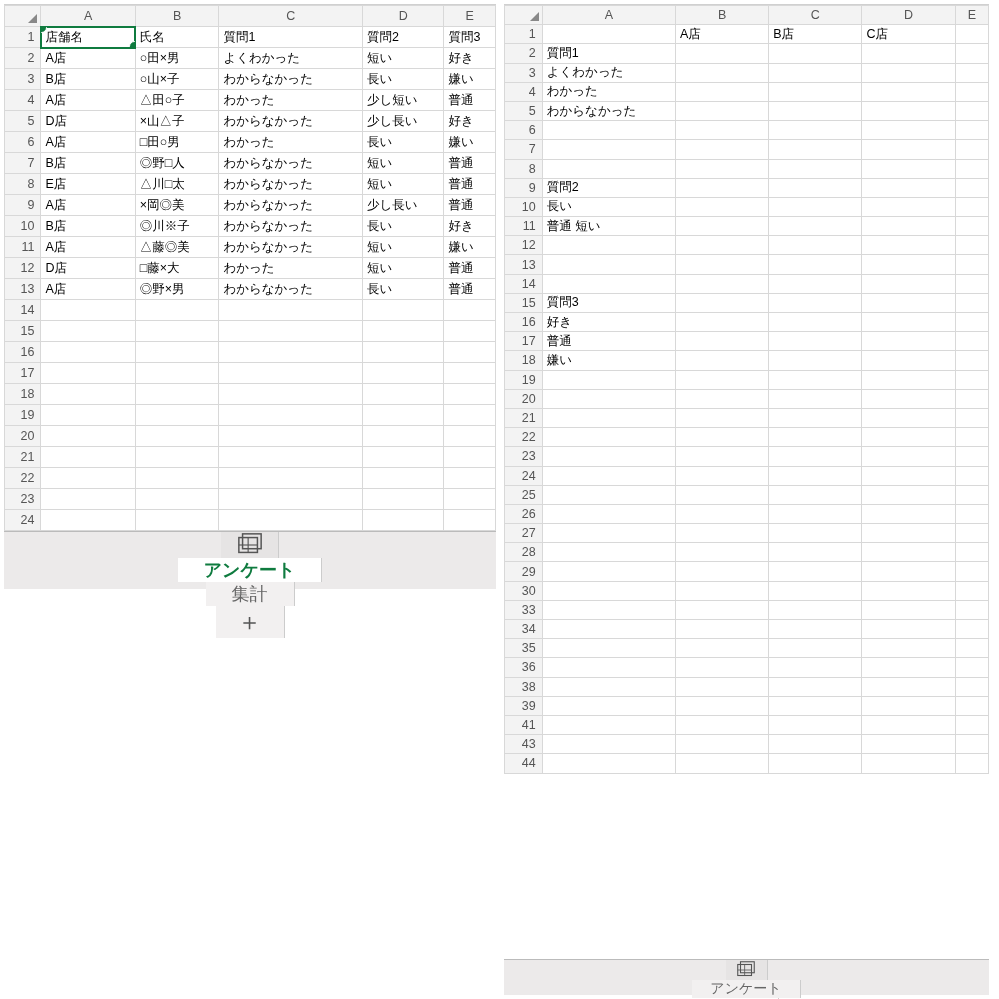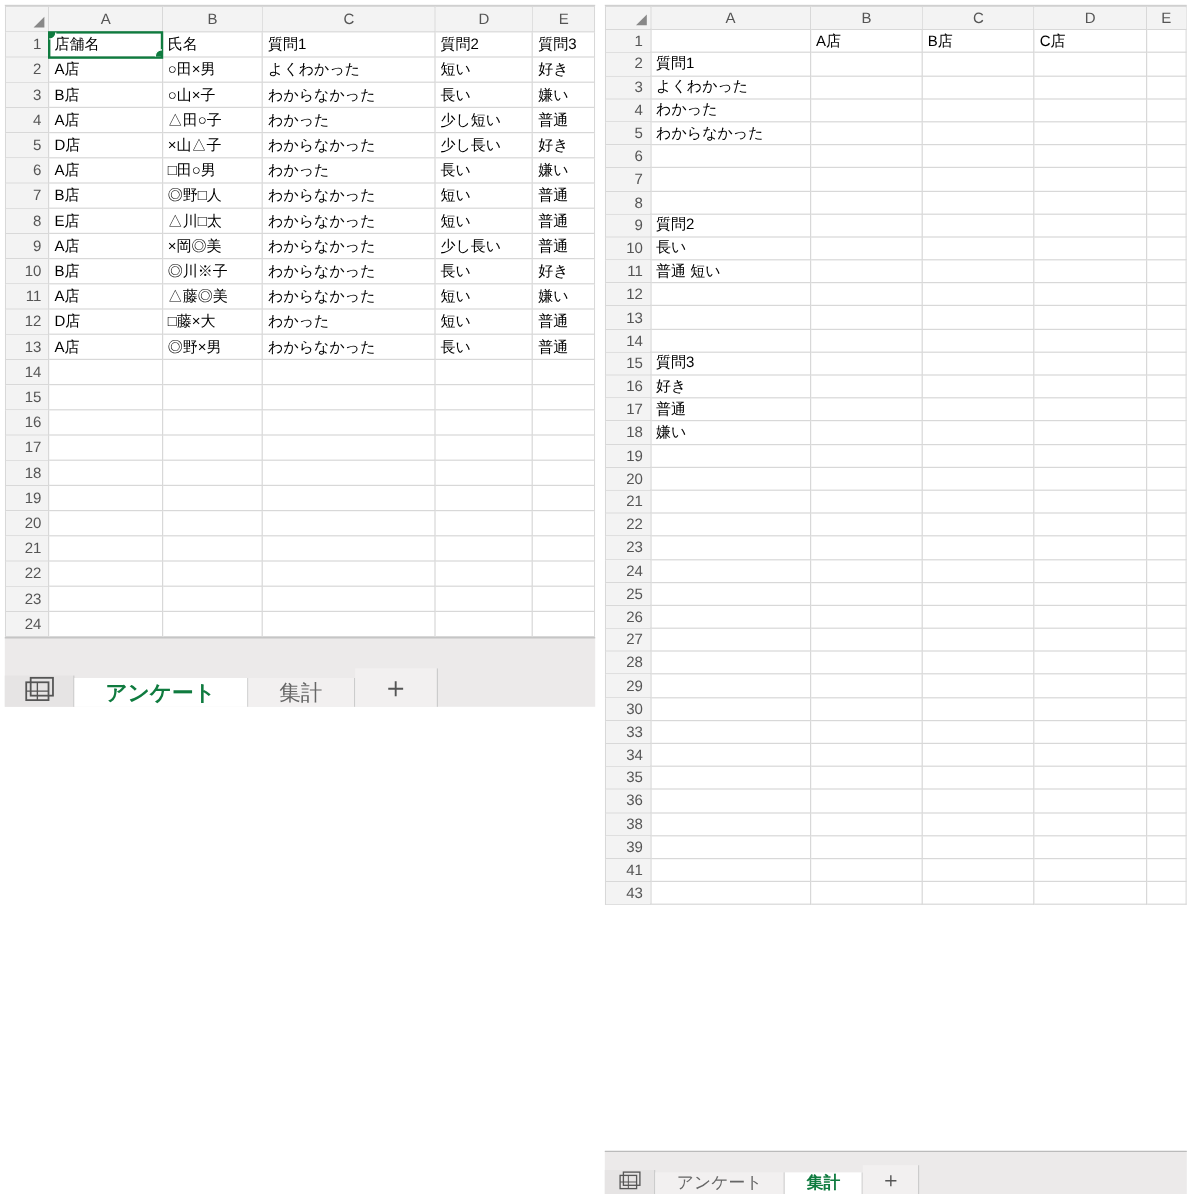--- a/index.html
+++ b/index.html
@@ -81,24 +81,25 @@
   .sheet-col-C { width: 134px; }
   .sheet-col-D { width: 76px; }
   .sheet-col-E { width: 48px; }
   .rcol-A { width: 120px; }
   .rcol-B { width: 84px; }
   .rcol-C { width: 84px; }
   .rcol-D { width: 84px; }
   .rcol-E { width: 30px; }
   .tabbar {
     display: flex;
-    align-items: flex-end;
+    align-items: center;
     height: 58px;
     background: #eceaea;
     border-top: 1px solid #bbb;
+    flex-direction: column;
   }
   .tabbar-small { height: 36px; }
   .tab-icon {
     width: 58px;
     display: flex;
     align-items: center;
     justify-content: center;
     background: #e6e4e4;
     border-right: 1px solid #ccc;
   }
@@ -680,20 +681,28 @@
             <td></td>
           </tr>
           <tr>
             <th class="row-hdr">43</th>
             <td></td>
             <td></td>
             <td></td>
             <td></td>
             <td></td>
           </tr>
+          <tr>
+            <th class="row-hdr">44</th>
+            <td></td>
+            <td></td>
+            <td></td>
+            <td></td>
+            <td></td>
+          </tr>
         </tbody>
     </table>
   </div>
   <div class="tabbar tabbar-small">
     <div class="tab-icon">
       <svg viewBox="0 0 32 28">
           <rect x="4" y="6" width="20" height="16" fill="none" stroke="#555" stroke-width="1.6"></rect>
           <rect x="8" y="2" width="20" height="16" fill="none" stroke="#555" stroke-width="1.6"></rect>
           <line x1="4" y1="14" x2="24" y2="14" stroke="#555" stroke-width="1.2"></line>
           <line x1="14" y1="6" x2="14" y2="22" stroke="#555" stroke-width="1.2"></line>

